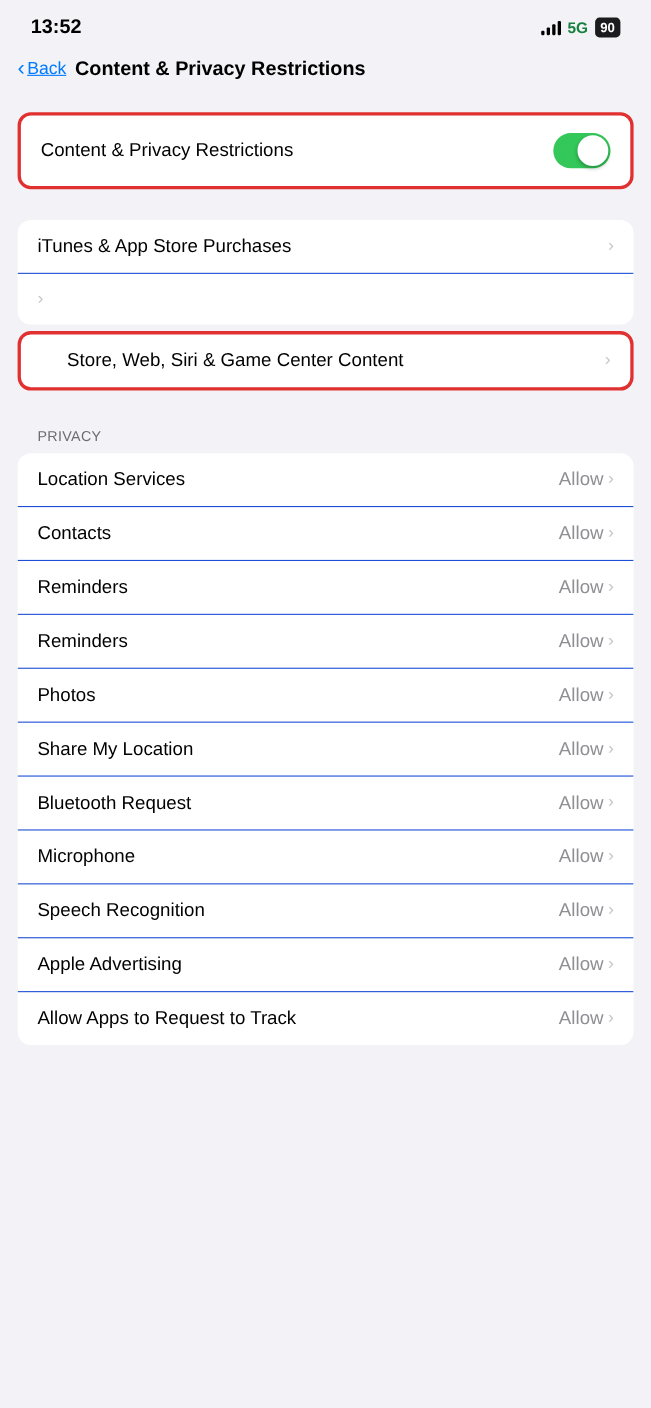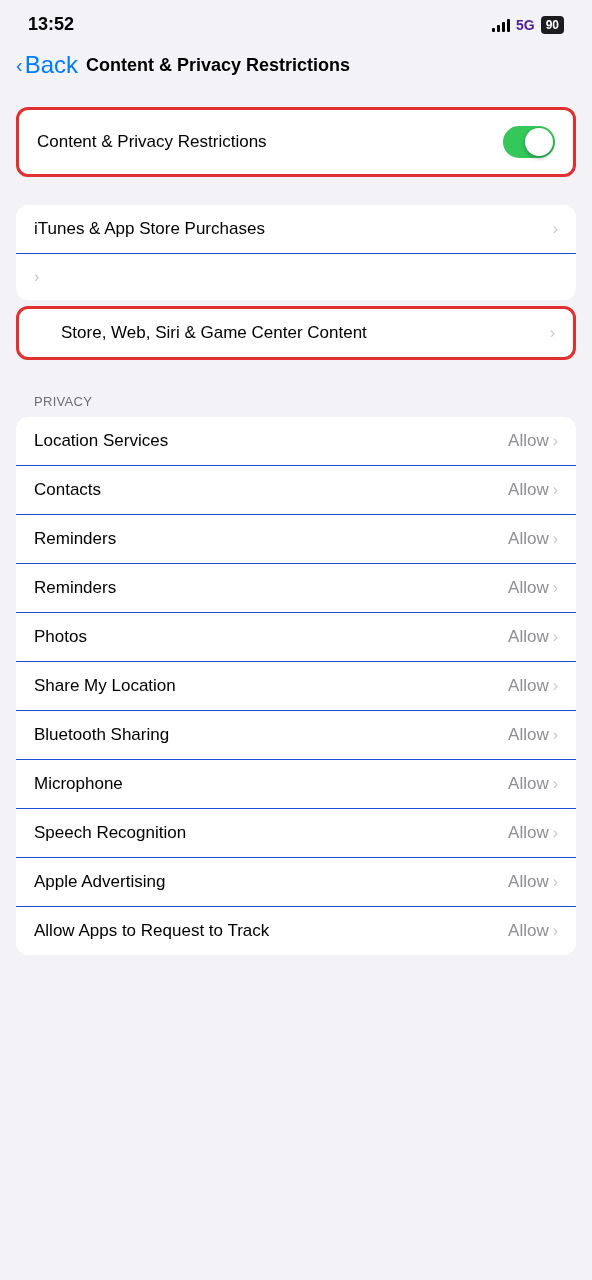--- a/index.html
+++ b/index.html
@@ -47,21 +47,21 @@
 
     .signal-bar {
       width: 3px;
       background-color: #000;
       border-radius: 1px;
     }
 
     .status-5g {
       font-size: 14px;
       font-weight: 600;
-      color: #4c1d95;
+      color: #15803d;
     }
 
     .battery-box {
       background-color: #1c1c1e;
       color: #fff;
       font-size: 12px;
       font-weight: 700;
       padding: 2px 5px;
       border-radius: 4px;
     }
@@ -84,21 +84,22 @@
     }
 
     .back-chevron {
       font-size: 20px;
       margin-right: 2px;
       color: #007aff;
     }
 
     .back-label {
       color: #007aff;
-      font-size: 24px;
+      font-size: 16px;
+      text-decoration: underline;
     }
 
     .nav-title {
       font-size: 18px;
       font-weight: 600;
       color: #000;
       margin-left: 4px;
     }
 
     
@@ -317,21 +318,21 @@
 
       <div class="settings-item">
         <span class="settings-item-label">Share My Location</span>
         <div class="settings-item-right">
           <span class="allow-text">Allow</span>
           <span class="chevron-right">›</span>
         </div>
       </div>
 
       <div class="settings-item">
-        <span class="settings-item-label">Bluetooth Sharing</span>
+        <span class="settings-item-label">Bluetooth Request</span>
         <div class="settings-item-right">
           <span class="allow-text">Allow</span>
           <span class="chevron-right">›</span>
         </div>
       </div>
 
       <div class="settings-item">
         <span class="settings-item-label">Microphone</span>
         <div class="settings-item-right">
           <span class="allow-text">Allow</span>

